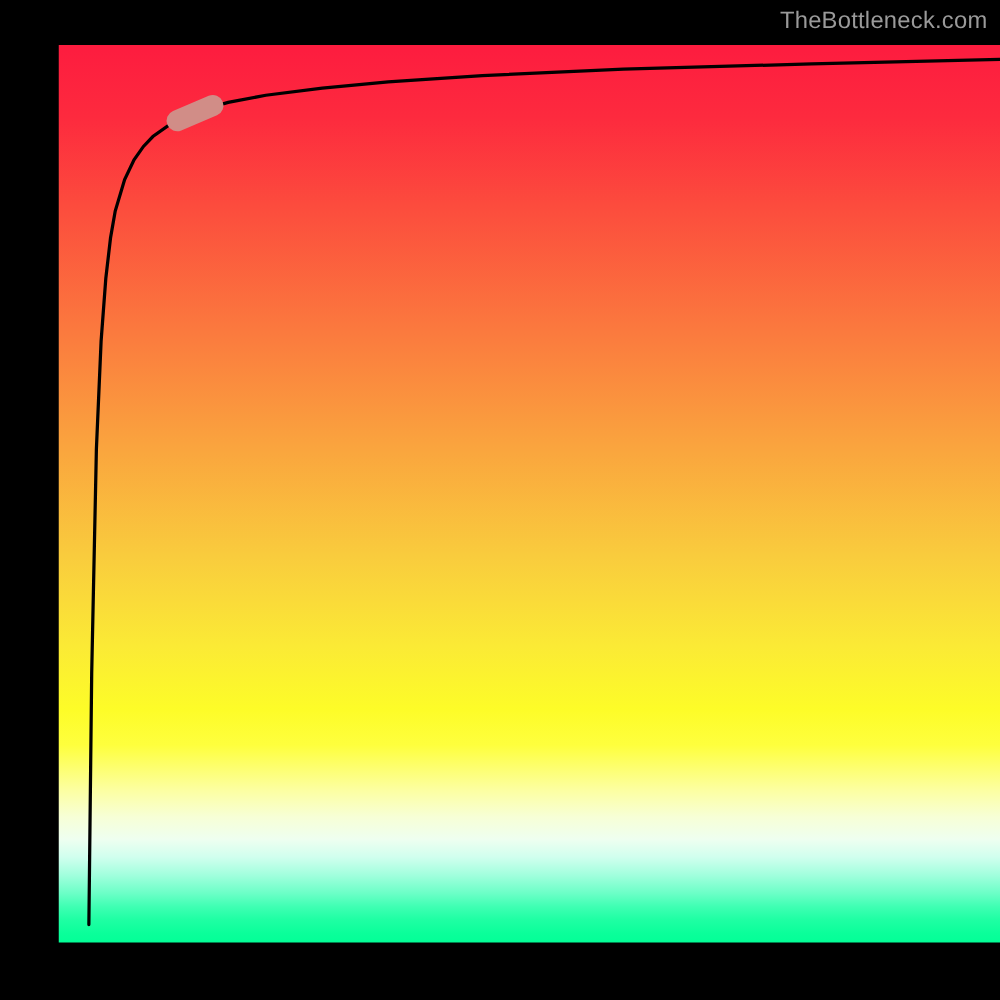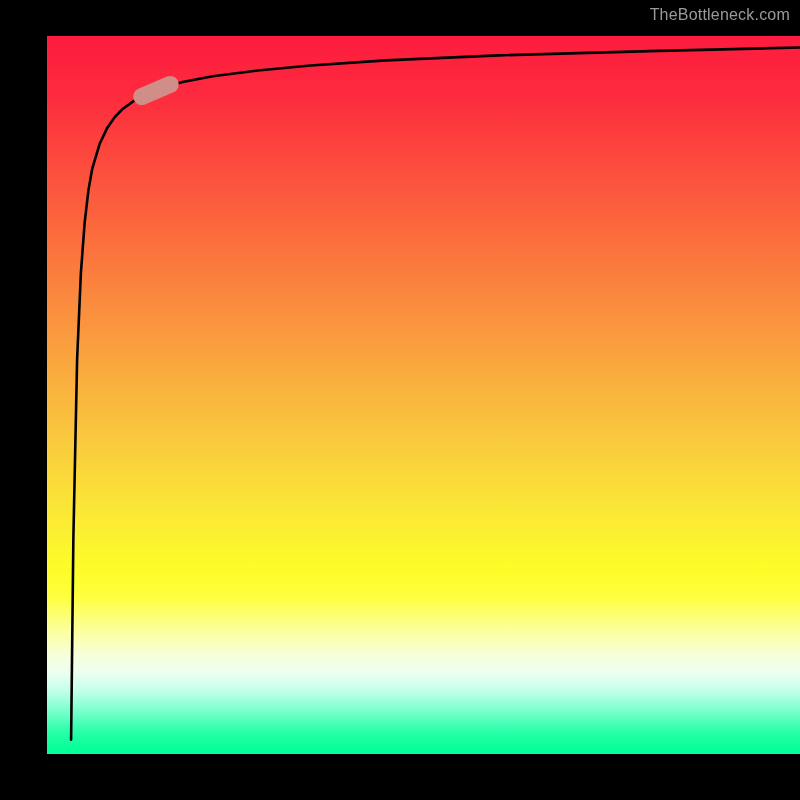--- a/index.html
+++ b/index.html
@@ -9,21 +9,21 @@
     background: #000;
     position: relative;
     font-family: Arial, Helvetica, sans-serif;
     overflow: hidden;
   }
   .watermark {
     position: absolute;
     top: 6px;
     right: 10px;
     color: #9a9a9a;
-    font-size: 16px;
+    font-size: 19px;
     font-weight: 400;
     letter-spacing: 0.2px;
     z-index: 5;
   }
   .plot-area {
     position: absolute;
     left: 47px;
     top: 36px;
     width: 753px;
     height: 718px;

